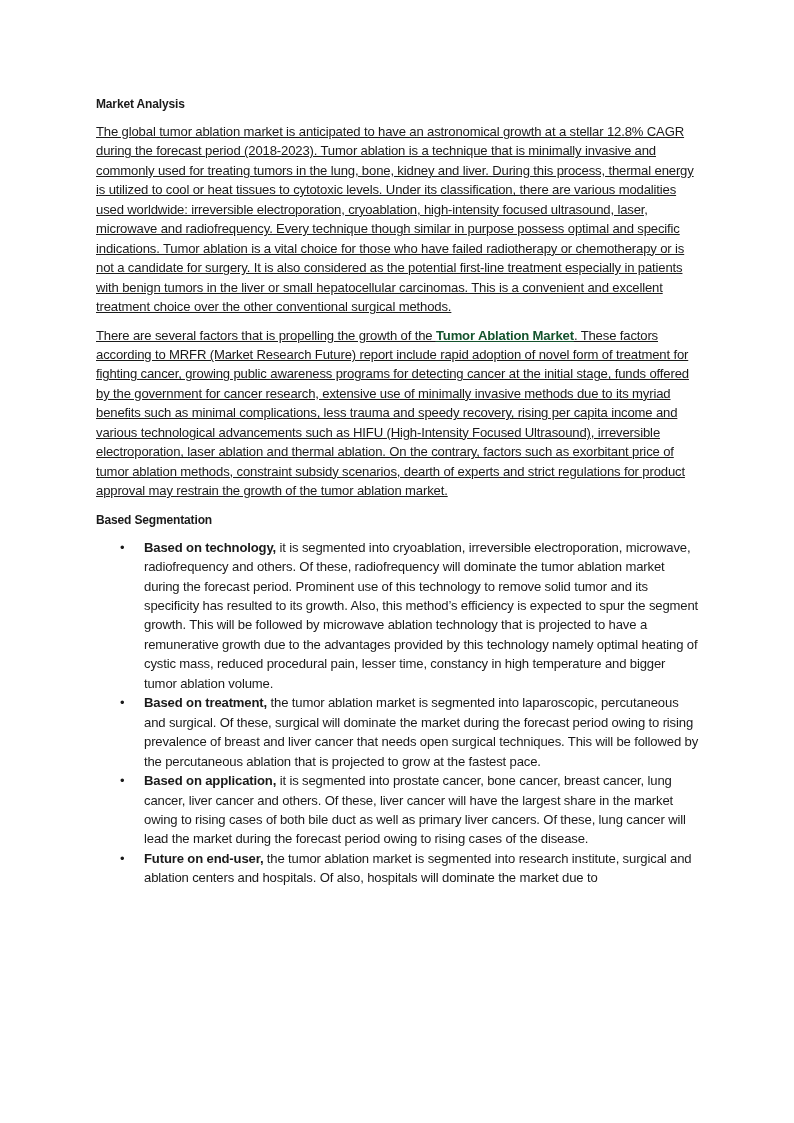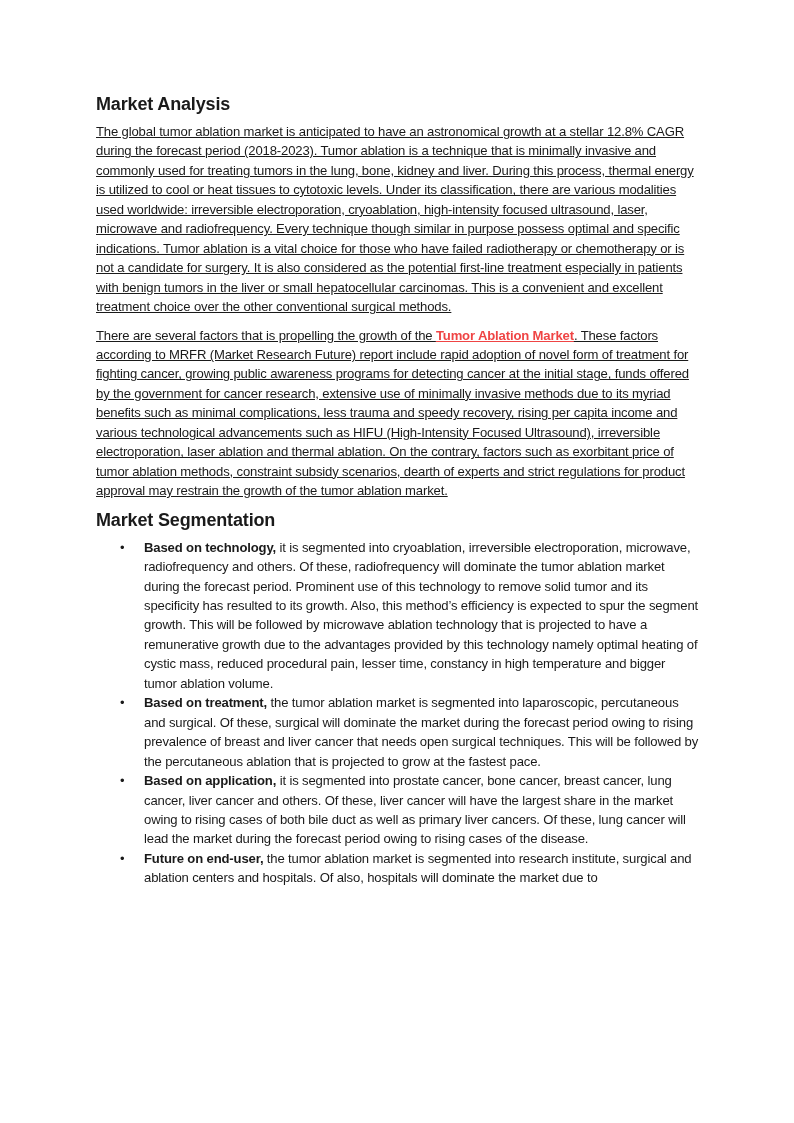--- a/index.html
+++ b/index.html
@@ -1,36 +1,36 @@
 <!DOCTYPE html>
 <html><head>
 <meta charset="utf-8">
 <style>
   html, body { margin: 0; padding: 0; background: #ffffff; }
   body { width: 794px; height: 1123px; position: relative; overflow: hidden;
          font-family: "Liberation Sans", sans-serif; color: #1a1a1a; }
   .page { position: absolute; left: 96px; top: 94px; width: 604px;
           font-size: 13.1px; line-height: 19.45px; letter-spacing: -0.15px; }
-  h2 { font-size: 18px; font-weight: bold; margin: 0 0 8px 0; line-height: 20px; }
+  h2 { font-size: 12px; font-weight: bold; margin: 0 0 8px 0; line-height: 20px; }
   p { margin: 0 0 9px 0; text-decoration: underline; }
-  a { color: #ef4444; font-weight: bold; text-decoration: underline; }
+  a { color: #14532d; font-weight: bold; text-decoration: underline; }
   ul { margin: 0; padding: 0; list-style: none; }
   li { position: relative; padding-left: 48px; margin: 0; }
   li .bullet { position: absolute; left: 24px; top: 0; font-size: 13px; }
   li b { font-weight: bold; }
 </style>
 </head>
 <body>
 
 <div class="page">
   <h2>Market Analysis</h2>
   <p>The global tumor ablation market is anticipated to have an astronomical growth at a stellar 12.8% CAGR during the forecast period (2018-2023). Tumor ablation is a technique that is minimally invasive and commonly used for treating tumors in the lung, bone, kidney and liver. During this process, thermal energy is utilized to cool or heat tissues to cytotoxic levels. Under its classification, there are various modalities used worldwide: irreversible electroporation, cryoablation, high-intensity focused ultrasound, laser, microwave and radiofrequency. Every technique though similar in purpose possess optimal and specific indications. Tumor ablation is a vital choice for those who have failed radiotherapy or chemotherapy or is not a candidate for surgery. It is also considered as the potential first-line treatment especially in patients with benign tumors in the liver or small hepatocellular carcinomas. This is a convenient and excellent treatment choice over the other conventional surgical methods.</p>
   <p><span>There are several factors that is propelling the growth of the </span><a>Tumor Ablation Market</a><span>. These factors according to MRFR (Market Research Future) report include rapid adoption of novel form of treatment for fighting cancer, growing public awareness programs for detecting cancer at the initial stage, funds offered by the government for cancer research, extensive use of minimally invasive methods due to its myriad benefits such as minimal complications, less trauma and speedy recovery, rising per capita income and various technological advancements such as HIFU (High-Intensity Focused Ultrasound), irreversible electroporation, laser ablation and thermal ablation. On the contrary, factors such as exorbitant price of tumor ablation methods, constraint subsidy scenarios, dearth of experts and strict regulations for product approval may restrain the growth of the tumor ablation market.</span></p>
 
-  <h2>Market Segmentation</h2>
+  <h2>Based Segmentation</h2>
 
   <ul>
     <li><span class="bullet">•</span><b>Based on technology,</b><span> it is segmented into cryoablation, irreversible electroporation, microwave, radiofrequency and others. Of these, radiofrequency will dominate the tumor ablation market during the forecast period. Prominent use of this technology to remove solid tumor and its specificity has resulted to its growth. Also, this method’s efficiency is expected to spur the segment growth. This will be followed by microwave ablation technology that is projected to have a remunerative growth due to the advantages provided by this technology namely optimal heating of cystic mass, reduced procedural pain, lesser time, constancy in high temperature and bigger tumor ablation volume.</span></li>
     <li><span class="bullet">•</span><b>Based on treatment,</b><span> the tumor ablation market is segmented into laparoscopic, percutaneous and surgical. Of these, surgical will dominate the market during the forecast period owing to rising prevalence of breast and liver cancer that needs open surgical techniques. This will be followed by the percutaneous ablation that is projected to grow at the fastest pace.</span></li>
     <li><span class="bullet">•</span><b>Based on application,</b><span> it is segmented into prostate cancer, bone cancer, breast cancer, lung cancer, liver cancer and others. Of these, liver cancer will have the largest share in the market owing to rising cases of both bile duct as well as primary liver cancers. Of these, lung cancer will lead the market during the forecast period owing to rising cases of the disease.</span></li>
     <li><span class="bullet">•</span><b>Future on end-user,</b><span> the tumor ablation market is segmented into research institute, surgical and ablation centers and hospitals. Of also, hospitals will dominate the market due to</span></li>
   </ul>
 </div>
 
 </body></html>

